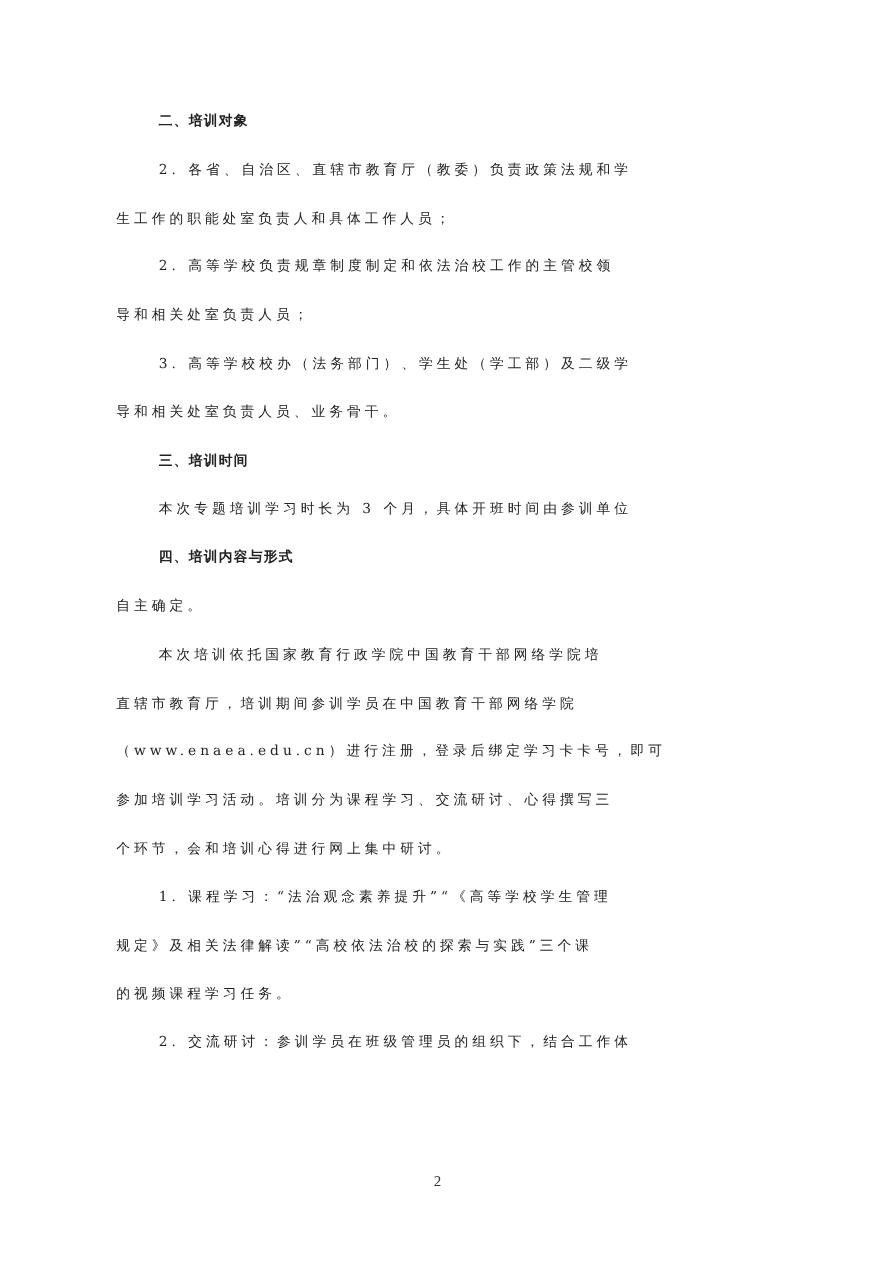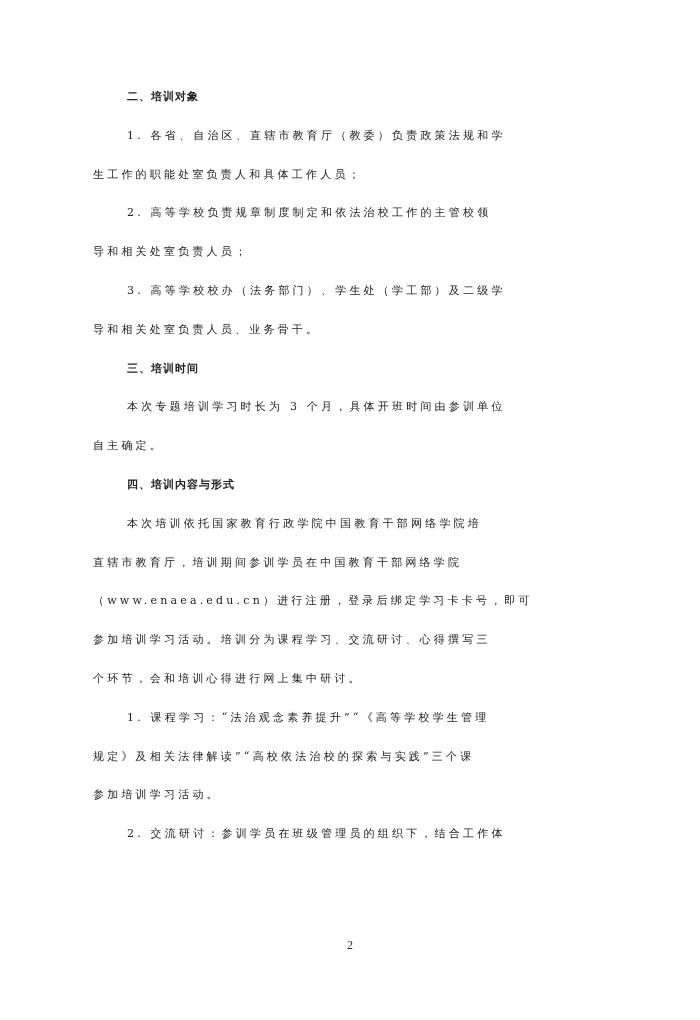--- a/index.html
+++ b/index.html
@@ -11,34 +11,34 @@
   .line.ind { padding-left:34px; }
   .h { font-family:"DejaVu Sans","Liberation Sans",sans-serif; font-weight:bold; letter-spacing:1px; }
   .pn { position:absolute; left:0; width:700px; top:938px; text-align:center;
         font-size:12px; color:#333; font-family:"Liberation Serif",serif; }
 </style>
 </head>
 <body>
 
 <div class="page">
   <div class="line ind h">二、培训对象</div>
-  <div class="line ind">1. 各省、自治区、直辖市教育厅（教委）负责政策法规和学</div>
+  <div class="line ind">2. 各省、自治区、直辖市教育厅（教委）负责政策法规和学</div>
   <div class="line">生工作的职能处室负责人和具体工作人员；</div>
   <div class="line ind">2. 高等学校负责规章制度制定和依法治校工作的主管校领</div>
   <div class="line">导和相关处室负责人员；</div>
   <div class="line ind">3. 高等学校校办（法务部门）、学生处（学工部）及二级学</div>
   <div class="line">导和相关处室负责人员、业务骨干。</div>
   <div class="line ind h">三、培训时间</div>
   <div class="line ind">本次专题培训学习时长为 3 个月，具体开班时间由参训单位</div>
+  <div class="line ind h">四、培训内容与形式</div>
   <div class="line">自主确定。</div>
-  <div class="line ind h">四、培训内容与形式</div>
   <div class="line ind">本次培训依托国家教育行政学院中国教育干部网络学院培</div>
   <div class="line">直辖市教育厅，培训期间参训学员在中国教育干部网络学院</div>
   <div class="line">（www.enaea.edu.cn）进行注册，登录后绑定学习卡卡号，即可</div>
   <div class="line">参加培训学习活动。培训分为课程学习、交流研讨、心得撰写三</div>
   <div class="line">个环节，会和培训心得进行网上集中研讨。</div>
   <div class="line ind">1. 课程学习：“法治观念素养提升”“《高等学校学生管理</div>
   <div class="line">规定》及相关法律解读”“高校依法治校的探索与实践”三个课</div>
-  <div class="line">参加培训学习活动。</div>
+  <div class="line">的视频课程学习任务。</div>
   <div class="line ind">2. 交流研讨：参训学员在班级管理员的组织下，结合工作体</div>
 </div>
 
 <div class="pn">2</div>
 
 </body></html>

